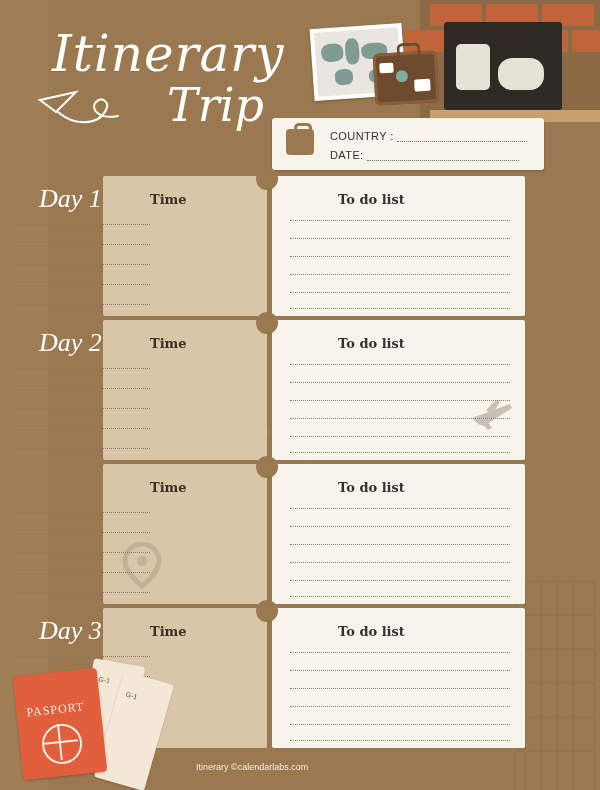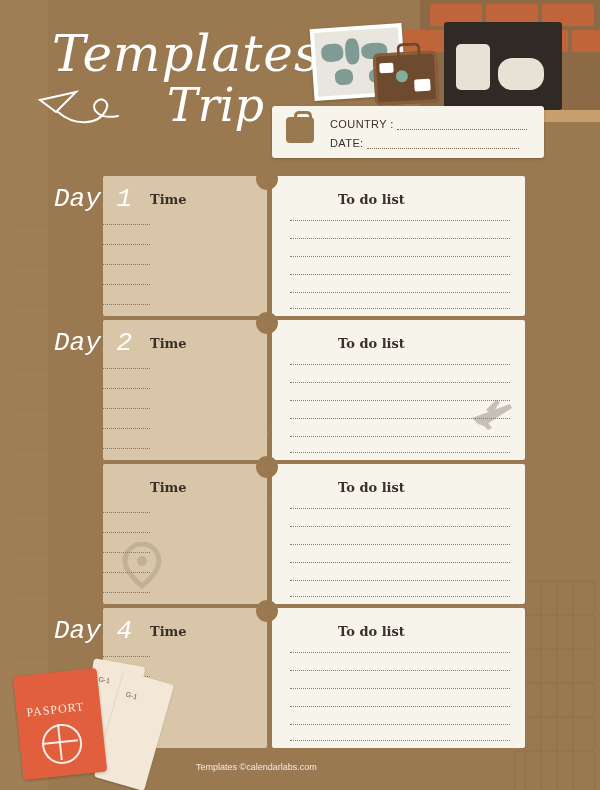--- a/index.html
+++ b/index.html
@@ -157,21 +157,21 @@
   .shelf {
     position: absolute;
     left: 430px; top: 110px;
     width: 170px; height: 12px;
     background: #c8a06f;
   }
 
   
   .country-card {
     position: absolute;
-    left: 272px; top: 106px;
+    left: 272px; top: 118px;
     width: 272px; height: 52px;
     background: #f7f4ec;
     border-radius: 3px;
     box-shadow: 0 1px 3px rgba(0,0,0,.2);
   }
   .cc-bag {
     position: absolute;
     left: 14px; top: 11px;
     width: 28px; height: 26px;
     background: #9b7950;
@@ -221,23 +221,23 @@
   .dot-connector {
     position: absolute;
     width: 22px; height: 22px;
     border-radius: 50%;
     background: #9b7950;
     left: 256px;
     z-index: 3;
   }
   .day-label {
     position: absolute;
-    left: 54px;
+    left: 39px;
     color: #ffffff;
-    font-family: Liberation Mono, monospace;
+    font-family: Liberation Serif, serif;
     font-style: italic;
     font-size: 26px;
     white-space: nowrap;
   }
   .col-head {
     position: absolute;
     font-size: 13px;
     font-weight: bold;
     color: #3b3028;
     font-family: "DejaVu Serif", serif;
@@ -369,21 +369,21 @@
     <div class="ring" style="top:102px;"></div>
     <div class="ring" style="top:136px;"></div>
     <div class="ring" style="top:170px; height:40px;"></div>
     <div class="col" style="left:10px; top:0;  height:210px;"></div>
     <div class="col" style="left:26px; top:0;  height:210px;"></div>
     <div class="col" style="left:42px; top:0;  height:210px;"></div>
     <div class="col" style="left:58px; top:0;  height:210px;"></div>
   </div>
 
   <div class="title-wrap">
-    <div class="title-main">Templates</div>
+    <div class="title-main">Itinerary</div>
     <div class="title-sub">Trip</div>
   </div>
   <svg class="arrow-doodle" viewBox="0 0 110 50">
     <path d="M4 14 L40 6 L20 26 Z" fill="none" stroke="#ffffff" stroke-width="2"></path>
     <path d="M22 26 C38 40, 62 40, 70 24 C74 16, 66 10, 60 16 C54 22, 62 34, 82 30" fill="none" stroke="#ffffff" stroke-width="2" stroke-linecap="round"></path>
   </svg>
 
   <div class="photo photo-map">
     <div class="inner">
       <div class="land" style="left:6px; top:12px; width:22px; height:18px;"></div>
@@ -501,21 +501,21 @@
   <div class="dot-connector" style="top:456px;"></div>
 
   <svg class="pin-icon" viewBox="0 0 40 48">
     <path d="M20 2 C10 2, 3 10, 3 19 C3 31, 20 44, 20 44 C20 44, 37 31, 37 19 C37 10, 30 2, 20 2 Z" fill="none" stroke="#8d8275" stroke-width="5"></path>
     <circle cx="20" cy="19" r="5" fill="#8d8275"></circle>
   </svg>
 
   <div class="day-block" style="top:608px; height:140px;">
     <div class="ticket-left" style="top:0; height:140px;"></div>
     <div class="ticket-right" style="top:0; height:140px;"></div>
-    <div class="day-label" style="top:8px;">Day 4</div>
+    <div class="day-label" style="top:8px;">Day 3</div>
     <div class="col-head time-head" style="top:16px;">Time</div>
     <div class="col-head todo-head" style="top:16px;">To do list</div>
     <div class="lines">
       <div class="line left" style="top:48px;"></div>
       <div class="line left" style="top:68px;"></div>
       <div class="line left" style="top:88px;"></div>
       <div class="line left" style="top:108px;"></div>
       <div class="line left" style="top:128px;"></div>
     </div>
     <div class="lines">
@@ -533,15 +533,15 @@
     <div class="bt" style="left:8px; top:16px;">G-1</div>
   </div>
   <div class="boarding" style="left:108px; top:676px; width:52px; height:110px; transform:rotate(16deg);">
     <div class="bt" style="left:8px; top:18px;">G-1</div>
   </div>
   <div class="passport">
     <div class="pp-label">PASPORT</div>
     <div class="globe"></div>
   </div>
 
-  <div class="footer-credit">Templates ©calendarlabs.com</div>
+  <div class="footer-credit">Itinerary ©calendarlabs.com</div>
 
 </div>
 
 </body></html>

